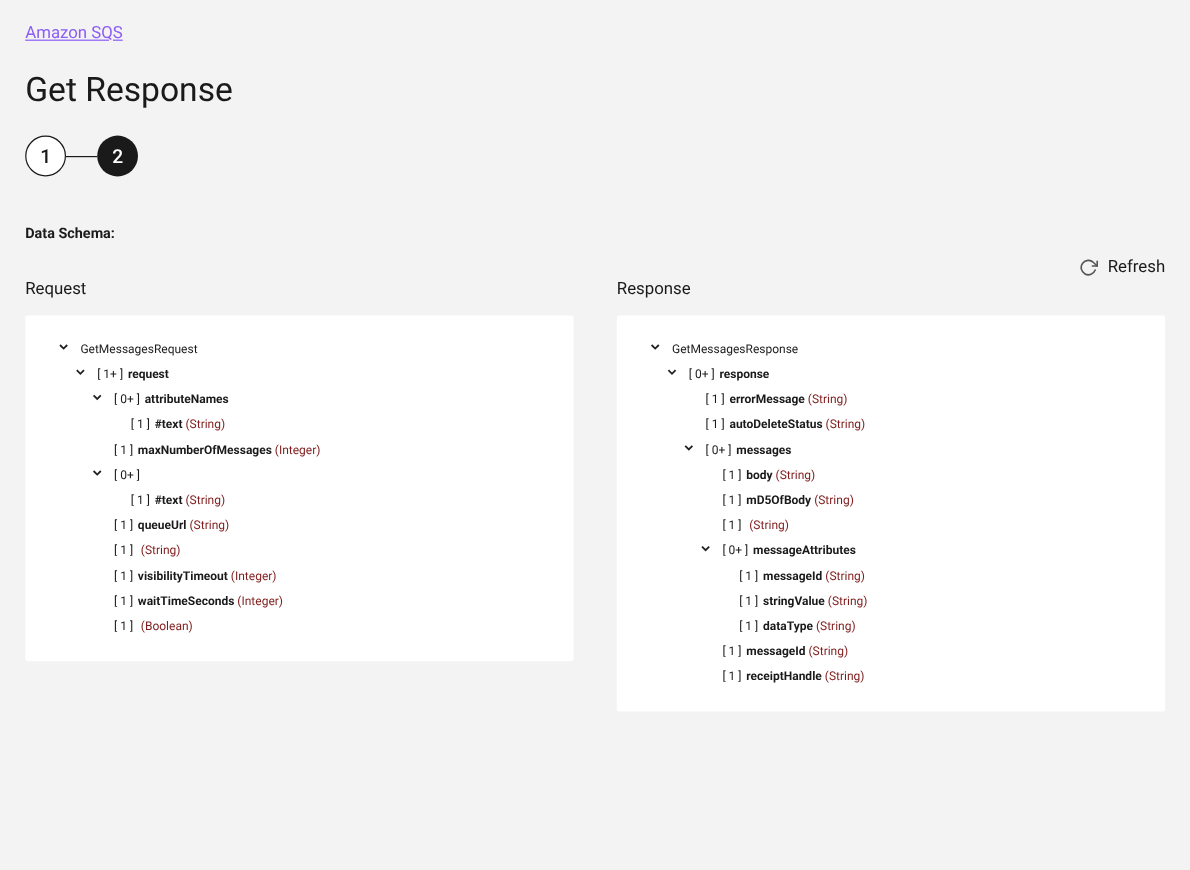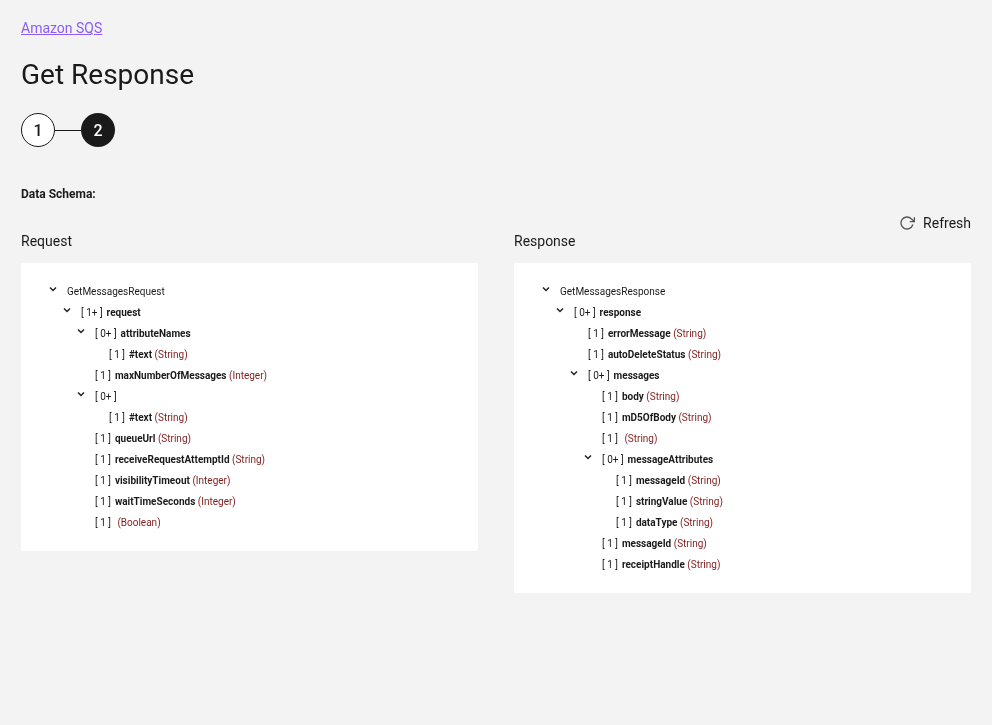--- a/index.html
+++ b/index.html
@@ -225,21 +225,21 @@
       <div class="node indent-3">
         <span class="spacer-chevron"></span>
         <span class="card">[ 1 ]</span>
         <span class="nname">queueUrl</span>&nbsp;
         <span class="ntype">(String)</span>
       </div>
 
       <div class="node indent-3">
         <span class="spacer-chevron"></span>
         <span class="card">[ 1 ]</span>
-        <span class="nname">receiveRequestAttemptId</span>&nbsp;
+        &nbsp;
         <span class="ntype">(String)</span>
       </div>
 
       <div class="node indent-3">
         <span class="spacer-chevron"></span>
         <span class="card">[ 1 ]</span>
         <span class="nname">visibilityTimeout</span>&nbsp;
         <span class="ntype">(Integer)</span>
       </div>
 

